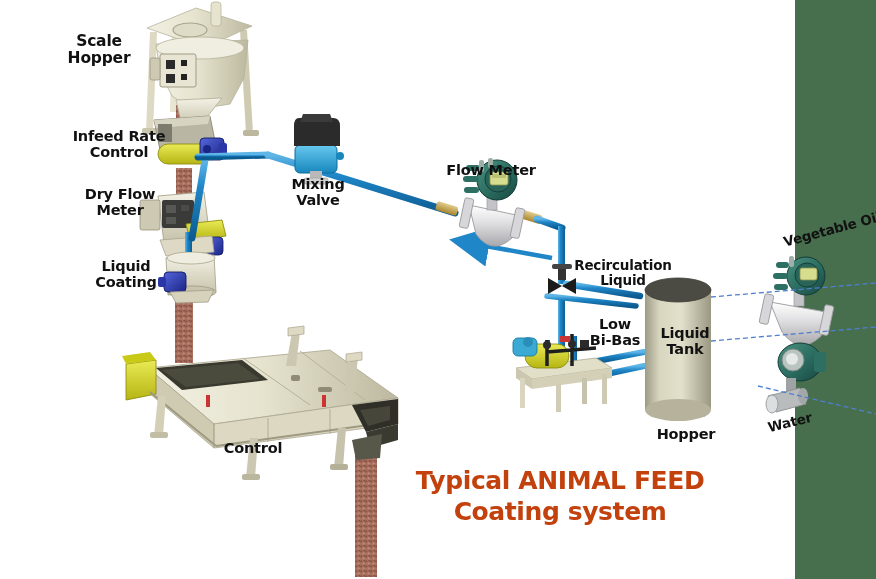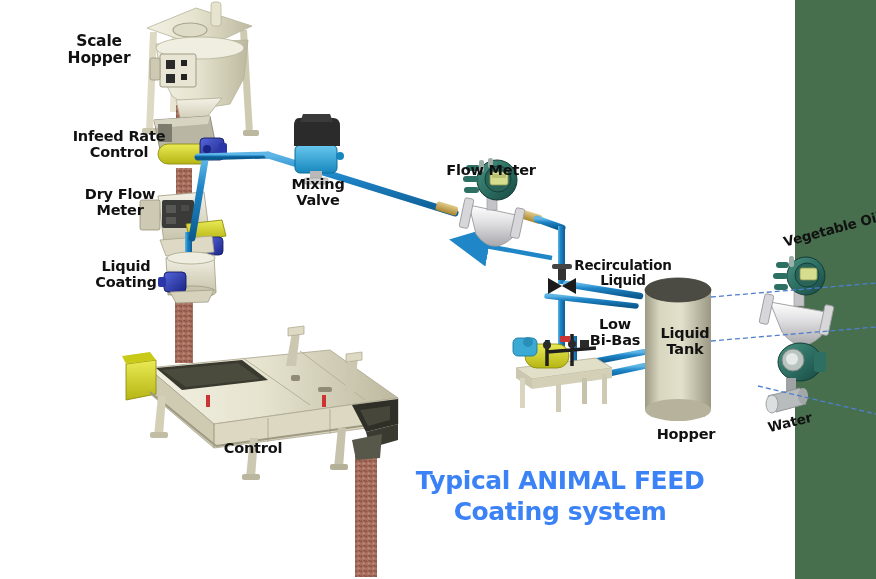--- a/index.html
+++ b/index.html
@@ -42,21 +42,21 @@
     white-space: pre-line;
     letter-spacing: -0.2px;
   }
   .lbl-16 { font-size: 15.5px; }
   .lbl-15 { font-size: 14.5px; }
   .lbl-14 { font-size: 13.5px; }
   .title {
     position: absolute;
     font-family: "DejaVu Sans", sans-serif;
     font-weight: bold;
-    color: #3b82f6;
+    color: #c2410c;
     font-size: 25px;
     line-height: 1.22;
     text-align: center;
     white-space: pre-line;
     letter-spacing: -0.4px;
   }
   .rot-veg { transform: rotate(-15deg); transform-origin: 50% 50%; }
   .rot-wat { transform: rotate(-14deg); transform-origin: 50% 50%; }
 </style>
 </head>

